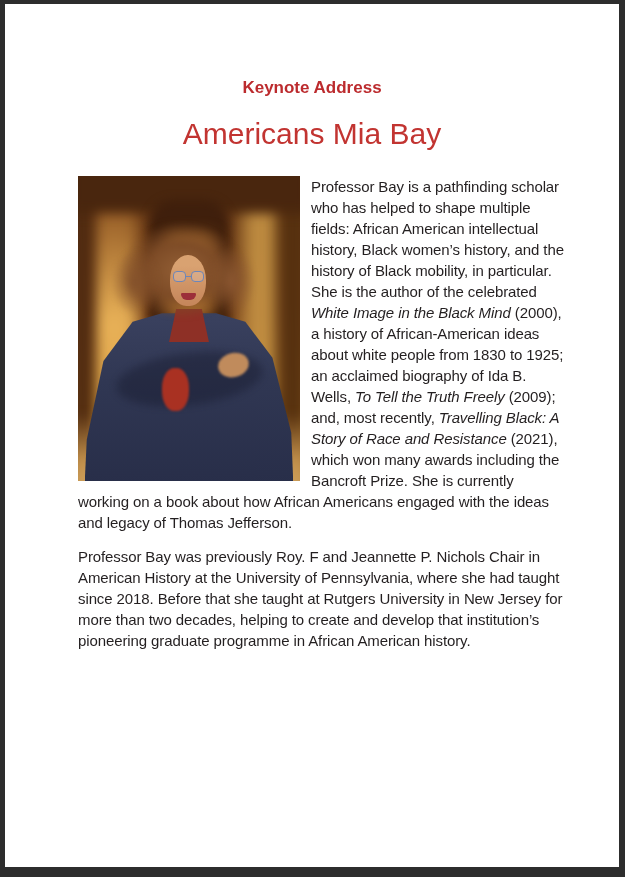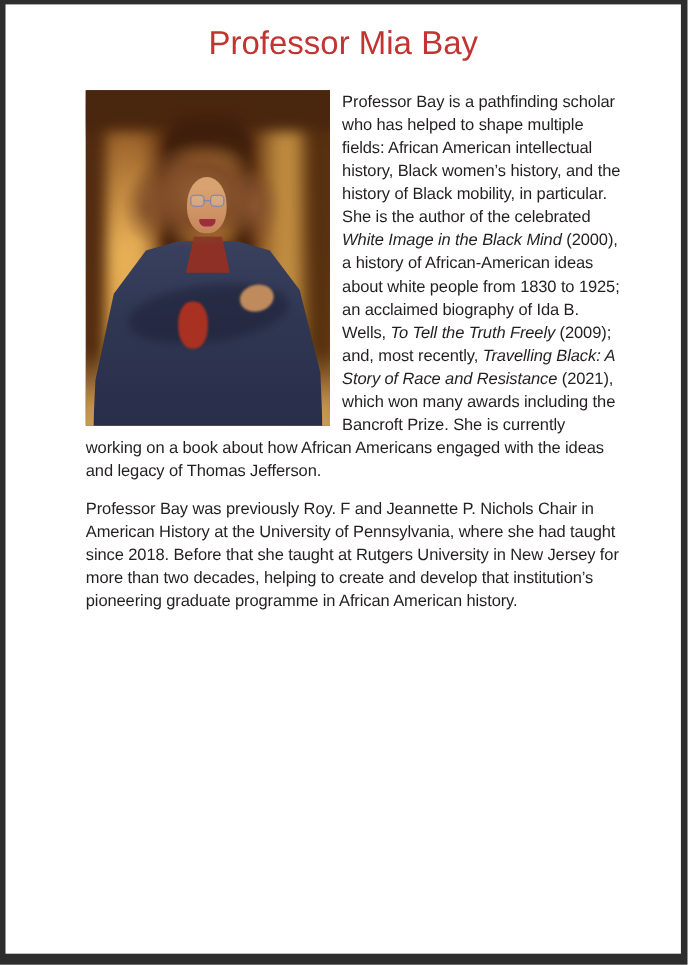--- a/index.html
+++ b/index.html
@@ -99,22 +99,23 @@
   .ph-glasses .lens.r { right:0; }
   .ph-glasses .bridge { position:absolute; left:40%; top:40%; width:20%; height:1.5px; background:#6d86b8; }
   .ph-smile      { left:46.2%; top:38.4%; width:6.8%; height:2.2%; background:#9c2f3a;
                    border-radius:2px 2px 10px 10px; filter:blur(.3px); }
 </style>
 </head>
 <body style="background: rgb(45, 45, 45);">
 
 <div class="page">
 
+  <div class="eyebrow">Keynote Address</div>
 
-  <h1 class="title" style="margin-bottom:0;">Professor Mia Bay</h1>
+  <h1 class="title" style="margin-bottom:0;">Americans Mia Bay</h1>
 
   <div class="article">
 
     <div class="photo">
       <div class="ph-glow-left"></div>
       <div class="ph-left-dark"></div>
       <div class="ph-right-amber"></div>
       <div class="ph-right-dark"></div>
       <div class="ph-top-beam"></div>
       <div class="ph-arch"></div>

